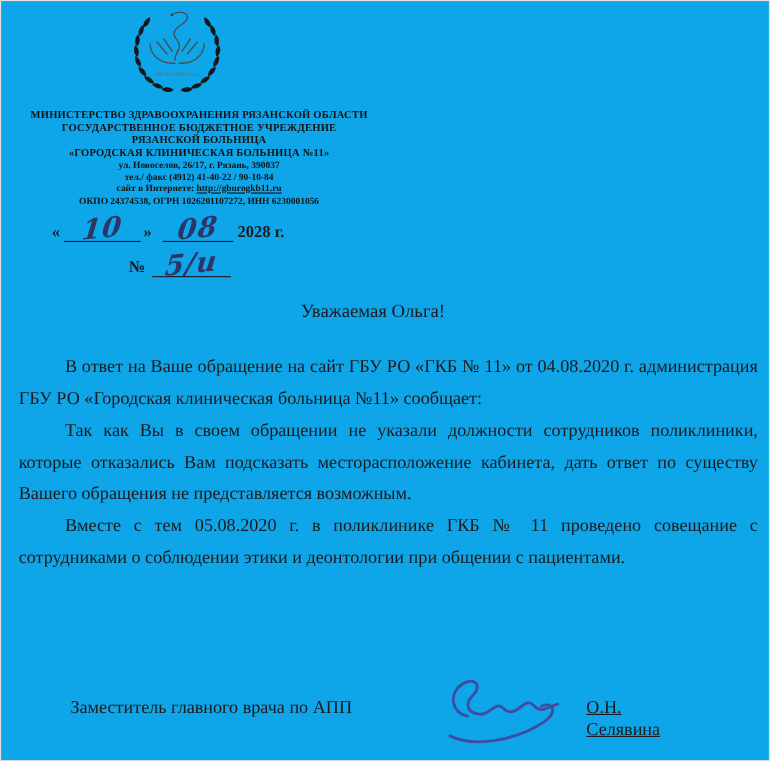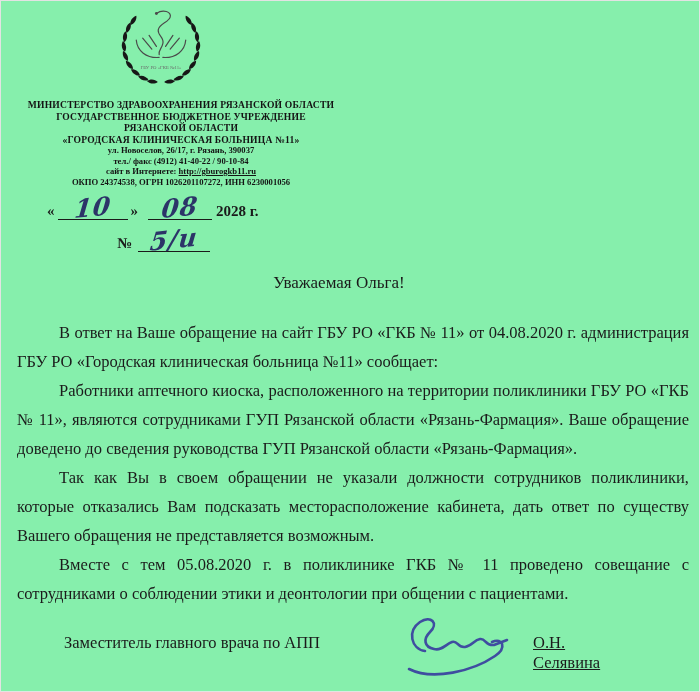--- a/index.html
+++ b/index.html
@@ -1,19 +1,19 @@
 <!DOCTYPE html>
 <html style="--ink: #3f4da0; --handink: #2c3468; --text: #1b1b1b;"><head>
 <meta charset="utf-8">
 <style>
   html,body{margin:0;padding:0;background:#fff;}
   .page{
     position:relative;
     width:700px;height:692px;
-    background:#86efac;
+    background:#0ea5e9;
     border:1px solid #e3e3e3;
     box-sizing:border-box;
     font-family:"Liberation Serif", serif;
     color:var(--text, #1b1b1b);
     overflow:hidden;
   }
   
   .logo{position:absolute;left:105px;top:4px;width:110px;height:92px;}
   
   .letterhead{
@@ -107,41 +107,40 @@
         <path class="emblem-stroke" d="M47 33 L55 45"></path>
         <path class="emblem-stroke" d="M73 33 L65 45"></path>
       </g>
       <text x="60" y="70" font-size="5.2" text-anchor="middle" fill="#6a6a6a" font-family="Liberation Serif, serif">ГБУ РО «ГКБ №11»</text>
     </svg>
   </div>
 
   <div class="letterhead">
     <div class="lh-org">МИНИСТЕРСТВО ЗДРАВООХРАНЕНИЯ РЯЗАНСКОЙ ОБЛАСТИ</div>
     <div class="lh-org">ГОСУДАРСТВЕННОЕ  БЮДЖЕТНОЕ  УЧРЕЖДЕНИЕ</div>
-    <div class="lh-org">РЯЗАНСКОЙ ОБЛАСТИ</div>
+    <div class="lh-org">РЯЗАНСКОЙ БОЛЬНИЦА</div>
     <div class="lh-org">«ГОРОДСКАЯ КЛИНИЧЕСКАЯ БОЛЬНИЦА №11»</div>
     <div class="lh-small">ул. Новоселов, 26/17, г. Рязань, 390037</div>
     <div class="lh-small">тел./ факс (4912) 41-40-22 / 90-10-84</div>
     <div class="lh-small"><span>сайт в Интернете: </span><span class="lh-link">http://gburogkb11.ru</span></div>
     <div class="lh-small">ОКПО 24374538, ОГРН 1026201107272, ИНН 6230001056</div>
   </div>
 
   <div class="dateline">
     <span>«</span><span class="blank blank-day"><span class="hand">10</span></span><span>»</span><span class="blank blank-month"><span class="hand">08</span></span><span>2028 г.</span>
   </div>
 
   <div class="numline">
     <span>№</span><span class="blank blank-no"><span class="hand">5/и</span></span>
   </div>
 
   <div class="salutation">Уважаемая Ольга!</div>
 
   <div class="body-text">
     <p>В ответ на Ваше обращение на сайт ГБУ РО «ГКБ № 11» от 04.08.2020 г. администрация ГБУ РО «Городская клиническая больница №11» сообщает:</p>
-    <p>Работники аптечного киоска, расположенного на территории поликлиники ГБУ РО «ГКБ № 11», являются сотрудниками ГУП Рязанской области «Рязань-Фармация». Ваше обращение доведено до сведения руководства ГУП Рязанской области «Рязань-Фармация».</p>
     <p>Так как Вы в своем обращении не указали должности сотрудников поликлиники, которые отказались Вам подсказать месторасположение кабинета, дать ответ по существу Вашего обращения не представляется возможным.</p>
     <p>Вместе с тем 05.08.2020 г. в поликлинике ГКБ № 11 проведено совещание с сотрудниками о соблюдении этики и деонтологии при общении с пациентами.</p>
   </div>
 
   <div class="sign-row">
     <div class="sign-title">Заместитель главного врача по АПП</div>
     <svg class="sign-svg" width="132" height="84" viewBox="0 0 132 84">
       <path class="sig-path" d="M32 44 C18 42 14 24 27 15 C38 8 46 16 37 25 C30 32 31 40 41 42 C49 44 53 37 59 35 C65 33 64 41 72 40 C79 39 81 33 87 32 C93 31 92 39 101 38 L114 33"></path>
       <path class="sig-path" d="M16 62 C40 74 80 64 102 49 C114 41 110 30 99 35"></path>
     </svg>

